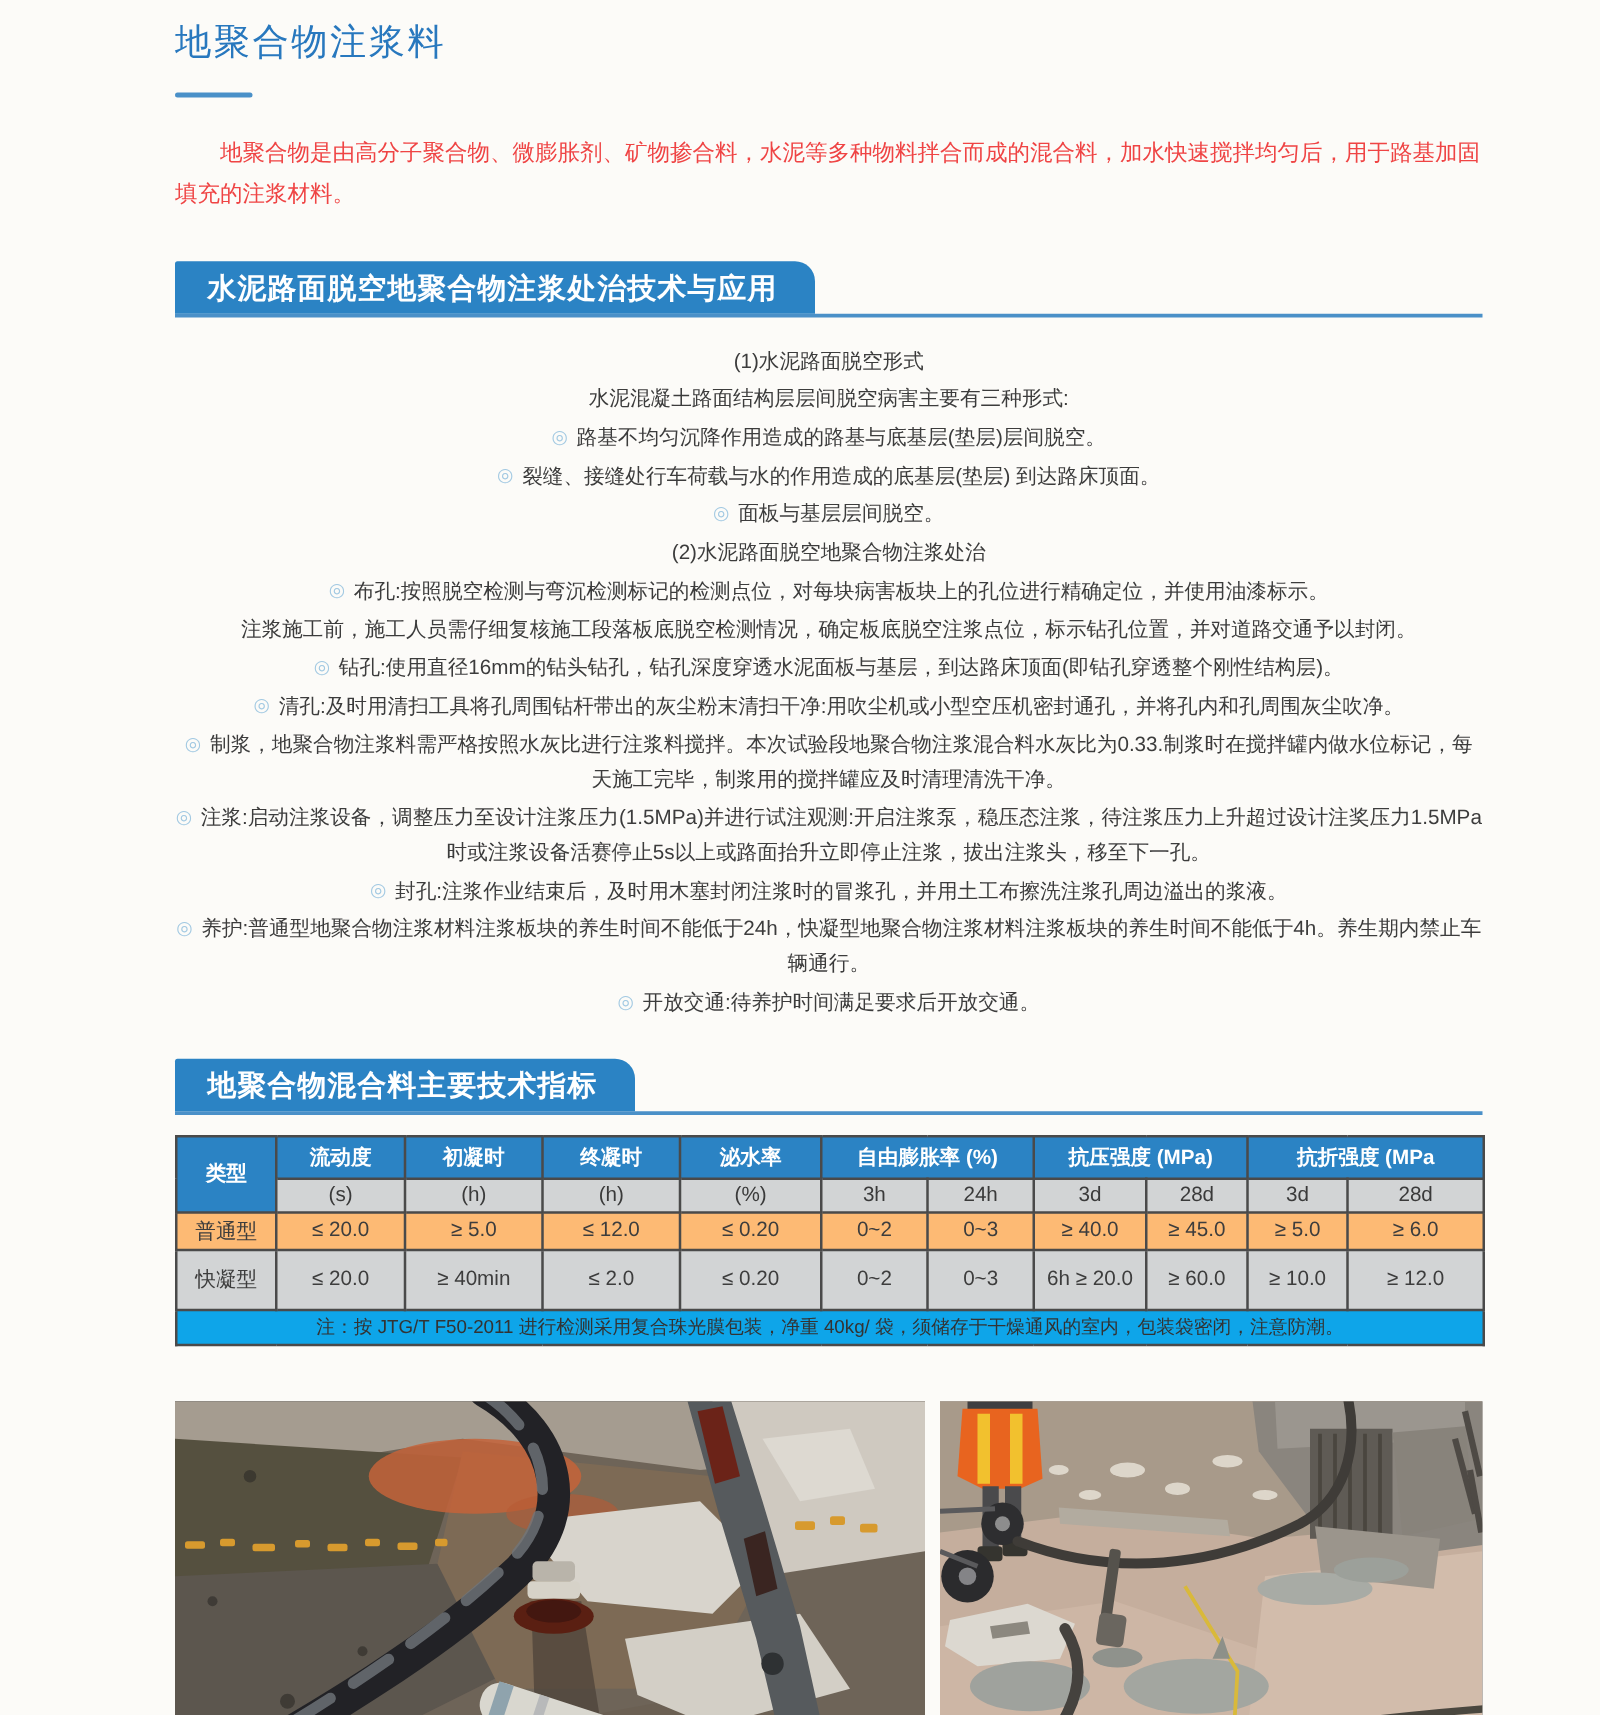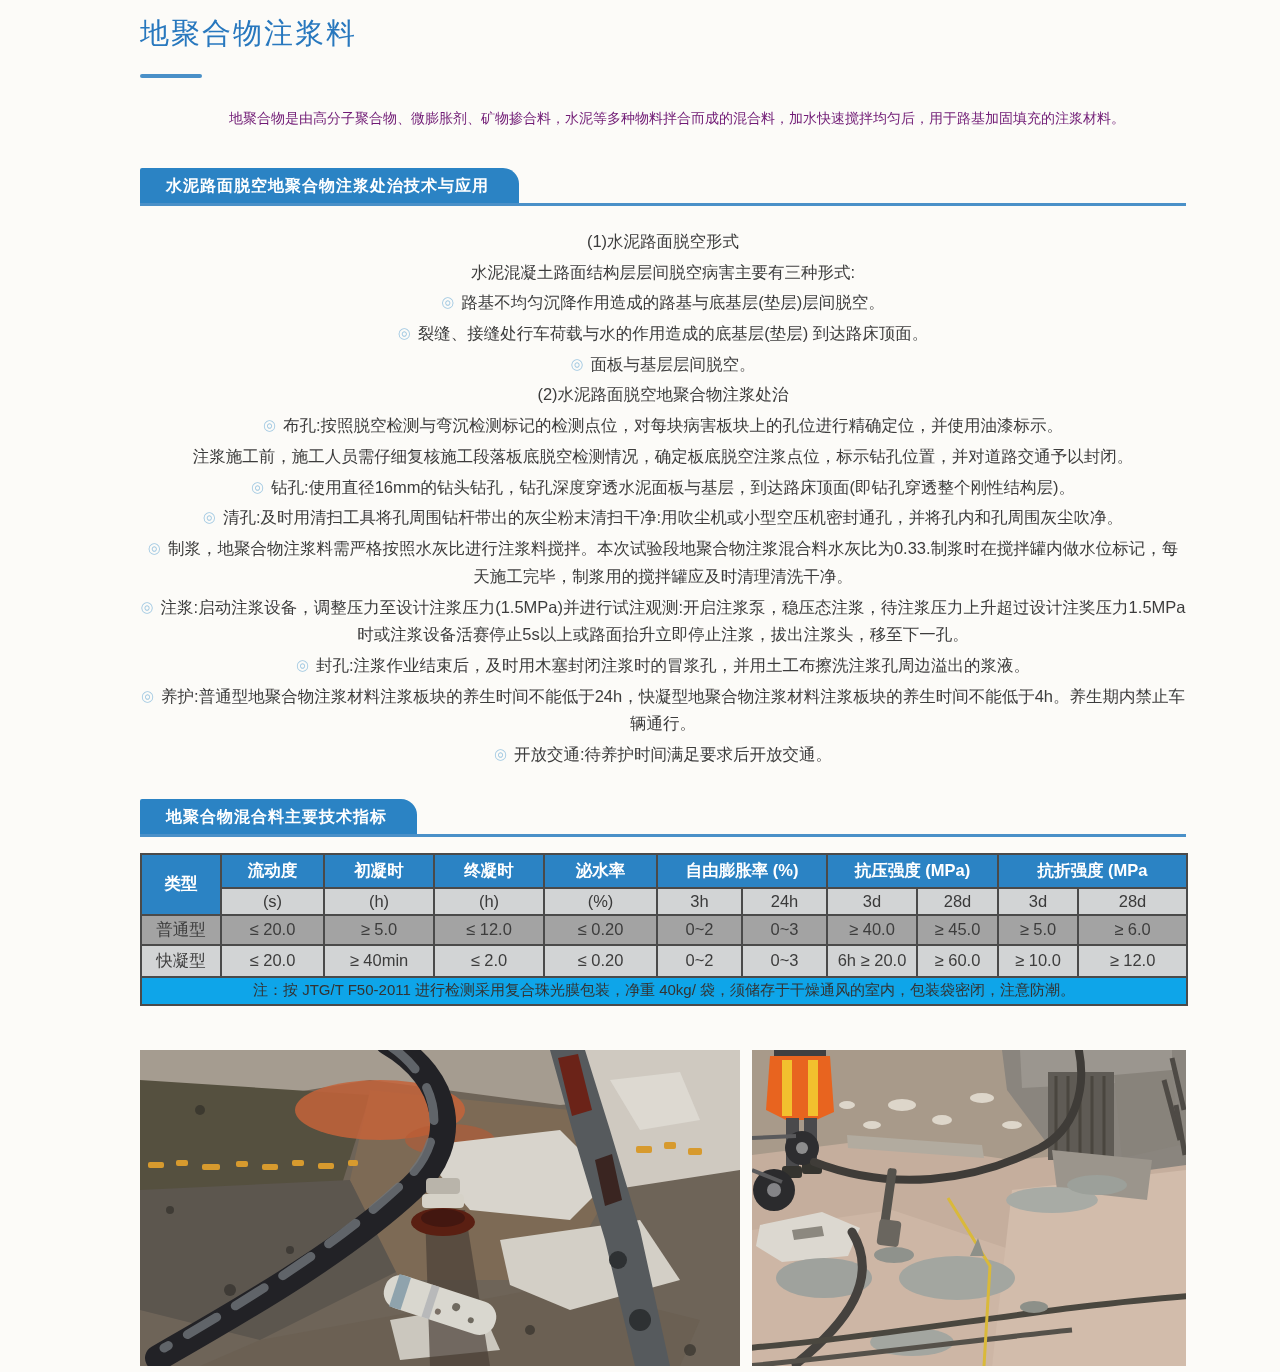--- a/index.html
+++ b/index.html
@@ -10,27 +10,27 @@
     font-family:"Liberation Sans","DejaVu Sans",sans-serif;
     color:#3d3d3d;
   }
   .page { width:1046px; margin:0 0 0 140px; padding-top:14px; }
 
   
   .doc-title { color:#2878be; font-size:29px; font-weight:normal; letter-spacing:2px; }
   .title-dash { width:62px; height:4px; background:#4a90c8; border-radius:2px; margin-top:20px; }
 
   
-  .intro { margin-top:28px; font-size:14px; line-height:1.85; text-indent:2em; color:#701a75;text-align:center; }
+  .intro { margin-top:28px; font-size:18px; line-height:1.85; text-indent:2em; color:#ef4444; }
 
   
   .sec-wrap { margin-top:36px; border-bottom:3px solid #4a90c8; line-height:0; }
   .sec-bar {
     display:inline-block; background:#2b83c4; color:#fff;
-    font-size:16px; font-weight:bold; line-height:1; letter-spacing:1px;
+    font-size:23px; font-weight:bold; line-height:1; letter-spacing:1px;
     padding:10px 30px 9px 26px; border-radius:2px 16px 0 0;
   }
   .sec-wrap.second { margin-top:30px; }
 
   
   .body-text { margin-top:22px; font-size:16.5px; line-height:1.68; color:#3c3c3c;text-align:center; }
   .p-line { margin-bottom:3px; }
   .bullet {
     color:#a2c9e2; font-size:15px; margin-right:7px; position:relative; top:-1px;
   }
@@ -38,22 +38,22 @@
   
   table.spec {
     margin-top:16px; width:1046px; border-collapse:collapse; table-layout:fixed;
     font-size:16.5px; background:#fdfcf8;
   }
   table.spec th, table.spec td {
     border:2px solid #4a4a4a; text-align:center; padding:3px 2px;
   }
   .th-blue  { background:#2b83c4; color:#fff; font-weight:bold; height:34px; }
   .th-gray  { background:#d2d4d5; color:#3a3a3a; font-weight:normal; height:27px; }
-  .row-white td { background:#a3a3a3; height:30px; }
-  .row-gray  td { background:#d2d4d5; height:32px; }
+  .row-white td { background:#fdba74; height:30px; }
+  .row-gray  td { background:#d2d4d5; height:48px; }
   td.note-cell { font-size:15px; height:28px; background:#0ea5e9; color:#333; }
 
   
   .photos { margin-top:44px; display:flex; gap:12px; }
   .photo { overflow:hidden; background:#777; }
   .photo svg { display:block; }
 </style>
 </head>
 <body>
 

